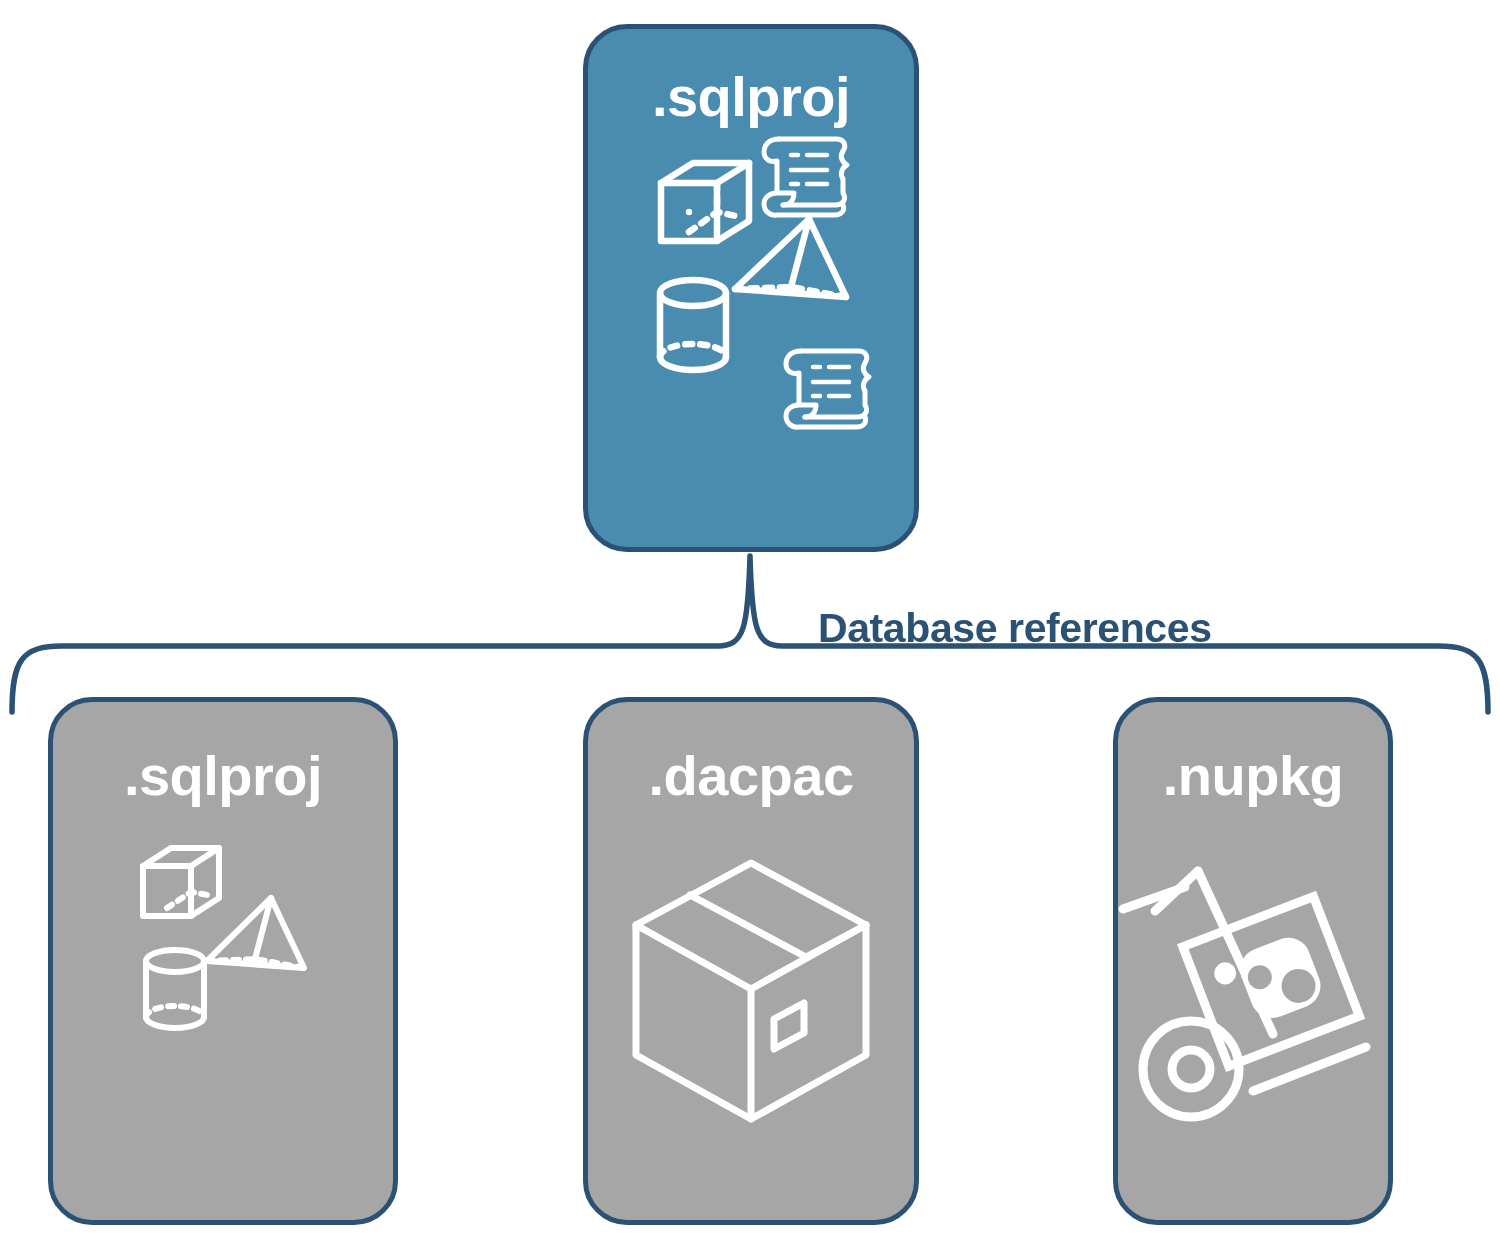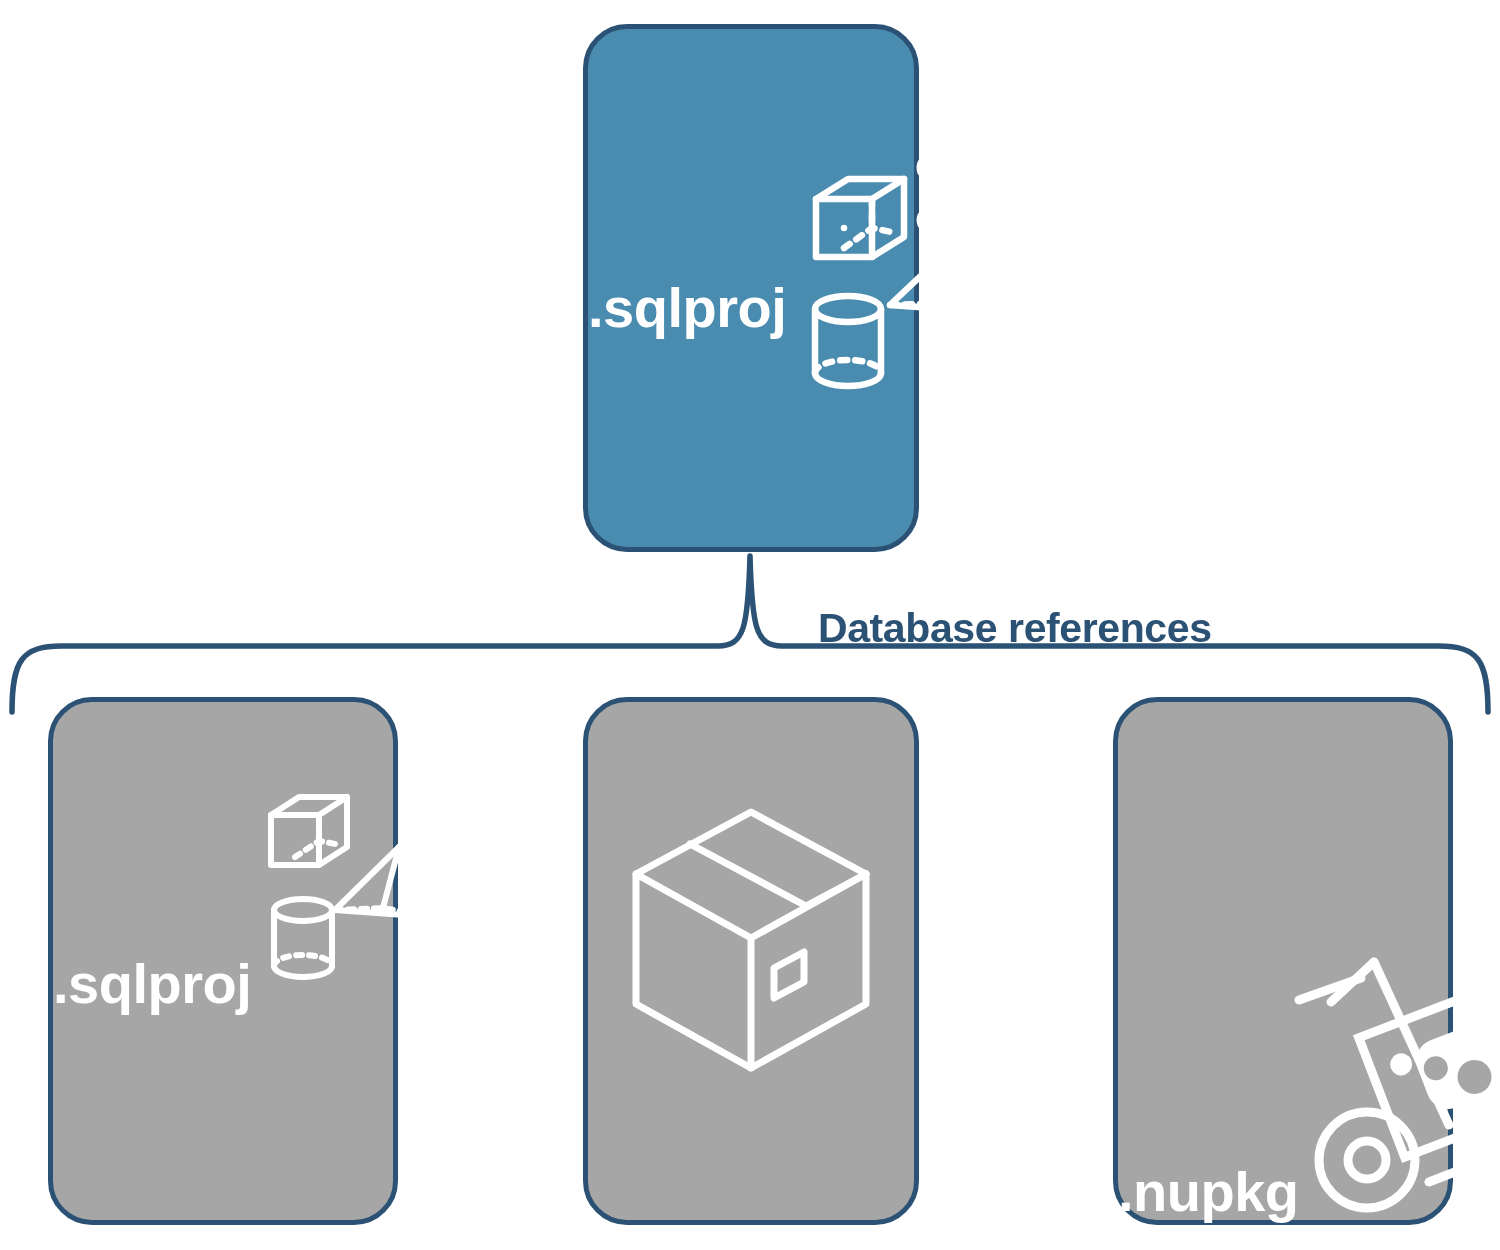--- a/index.html
+++ b/index.html
@@ -19,38 +19,38 @@
     inset: 0;
     width: 1500px;
     height: 1250px;
   }
   .node {
     position: absolute;
     box-sizing: border-box;
     border-radius: 44px;
     border: 5px solid #2B5274;
     display: flex;
-    flex-direction: row;
+    flex-direction: column;
     align-items: center;
   }
   .node-root {
     left: 583px;
     top: 24px;
     width: 336px;
     height: 528px;
     background: #498CAF;
   }
   .node-child {
     top: 697px;
     height: 528px;
     background: #A6A6A6;
   }
   #node-sqlproj-child { left: 48px;   width: 350px; }
   #node-dacpac       { left: 583px;  width: 336px; }
-  #node-nupkg        { left: 1113px; width: 340px; align-items: flex-end; }
+  #node-nupkg        { left: 1113px; width: 280px; }
 
   .node-title {
     color: #ffffff;
     font-size: 56px;
     font-weight: bold;
     letter-spacing: -0.5px;
     line-height: 1;
     margin-top: 46px;
     user-select: none;
     white-space: nowrap;
@@ -187,20 +187,21 @@
           <path d="M 81,119 L 81,175"></path>
           <path d="M 23,175 A 29 11 0 0 0 81,175"></path>
           <path d="M 23,175 A 29 11 0 0 1 81,175" stroke-dasharray="6 7"></path>
         </g>
       </g>
     </svg>
   </div>
 </div>
 
 <div class="node node-child" id="node-dacpac">
+  <div class="node-title">.dacpac</div>
   <div class="node-art">
     <svg width="250" height="270" viewBox="0 0 250 270" style="margin-top:-40px">
       <g fill="none" stroke="#FFFFFF" stroke-width="7" stroke-linecap="round" stroke-linejoin="round">
 
         <path d="M 125,6 L 240,68 L 240,198 L 125,262 L 10,198 L 10,68 Z"></path>
 
         <path d="M 125,132 L 125,262"></path>
 
         <path d="M 10,68 L 125,132 L 240,68"></path>
 

